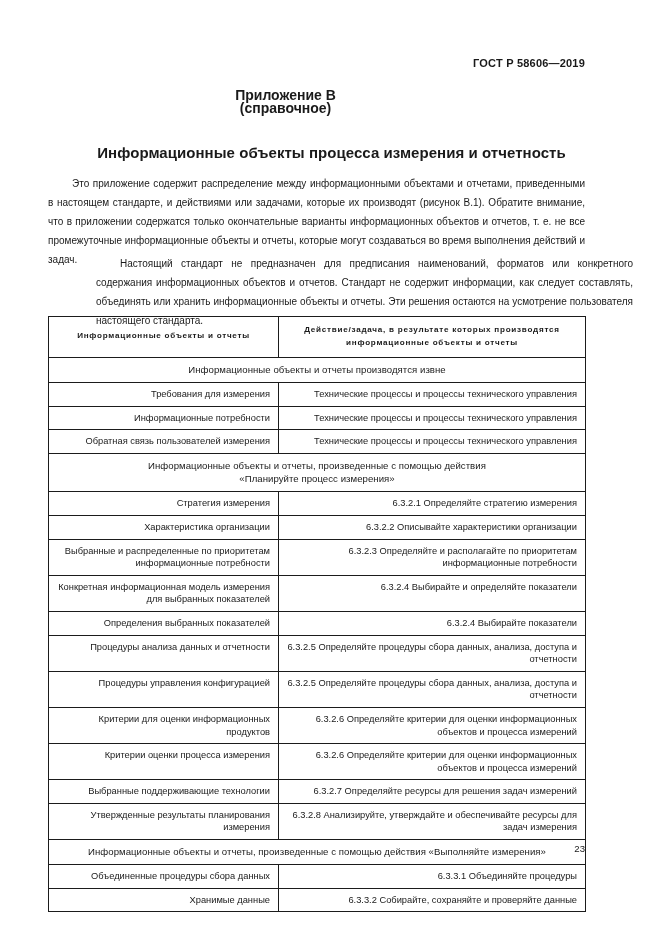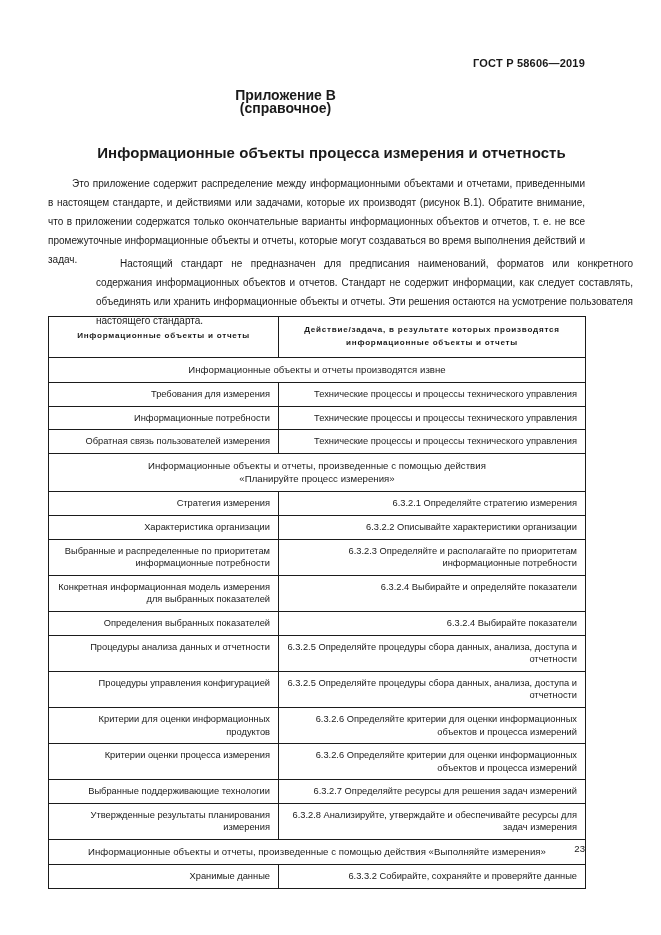--- a/index.html
+++ b/index.html
@@ -239,20 +239,24 @@
         <tr>
           <td>Утвержденные результаты планирования измерения</td>
           <td>6.3.2.8 Анализируйте, утверждайте и обеспечивайте ресурсы для задач измерения</td>
         </tr>
 
         <tr class="band">
           <td colspan="2">Информационные объекты и отчеты, произведенные с помощью действия «Выполняйте измерения»</td>
         </tr>
 
         <tr>
+          <td>Объединенные процедуры сбора данных</td>
+          <td>6.3.3.1 Объединяйте процедуры</td>
+        </tr>
+        <tr>
           <td>Хранимые данные</td>
           <td>6.3.3.2 Собирайте, сохраняйте и проверяйте данные</td>
         </tr>
 
       </tbody>
     </table>
   </div>
 
   <div class="folio">23</div>
 

